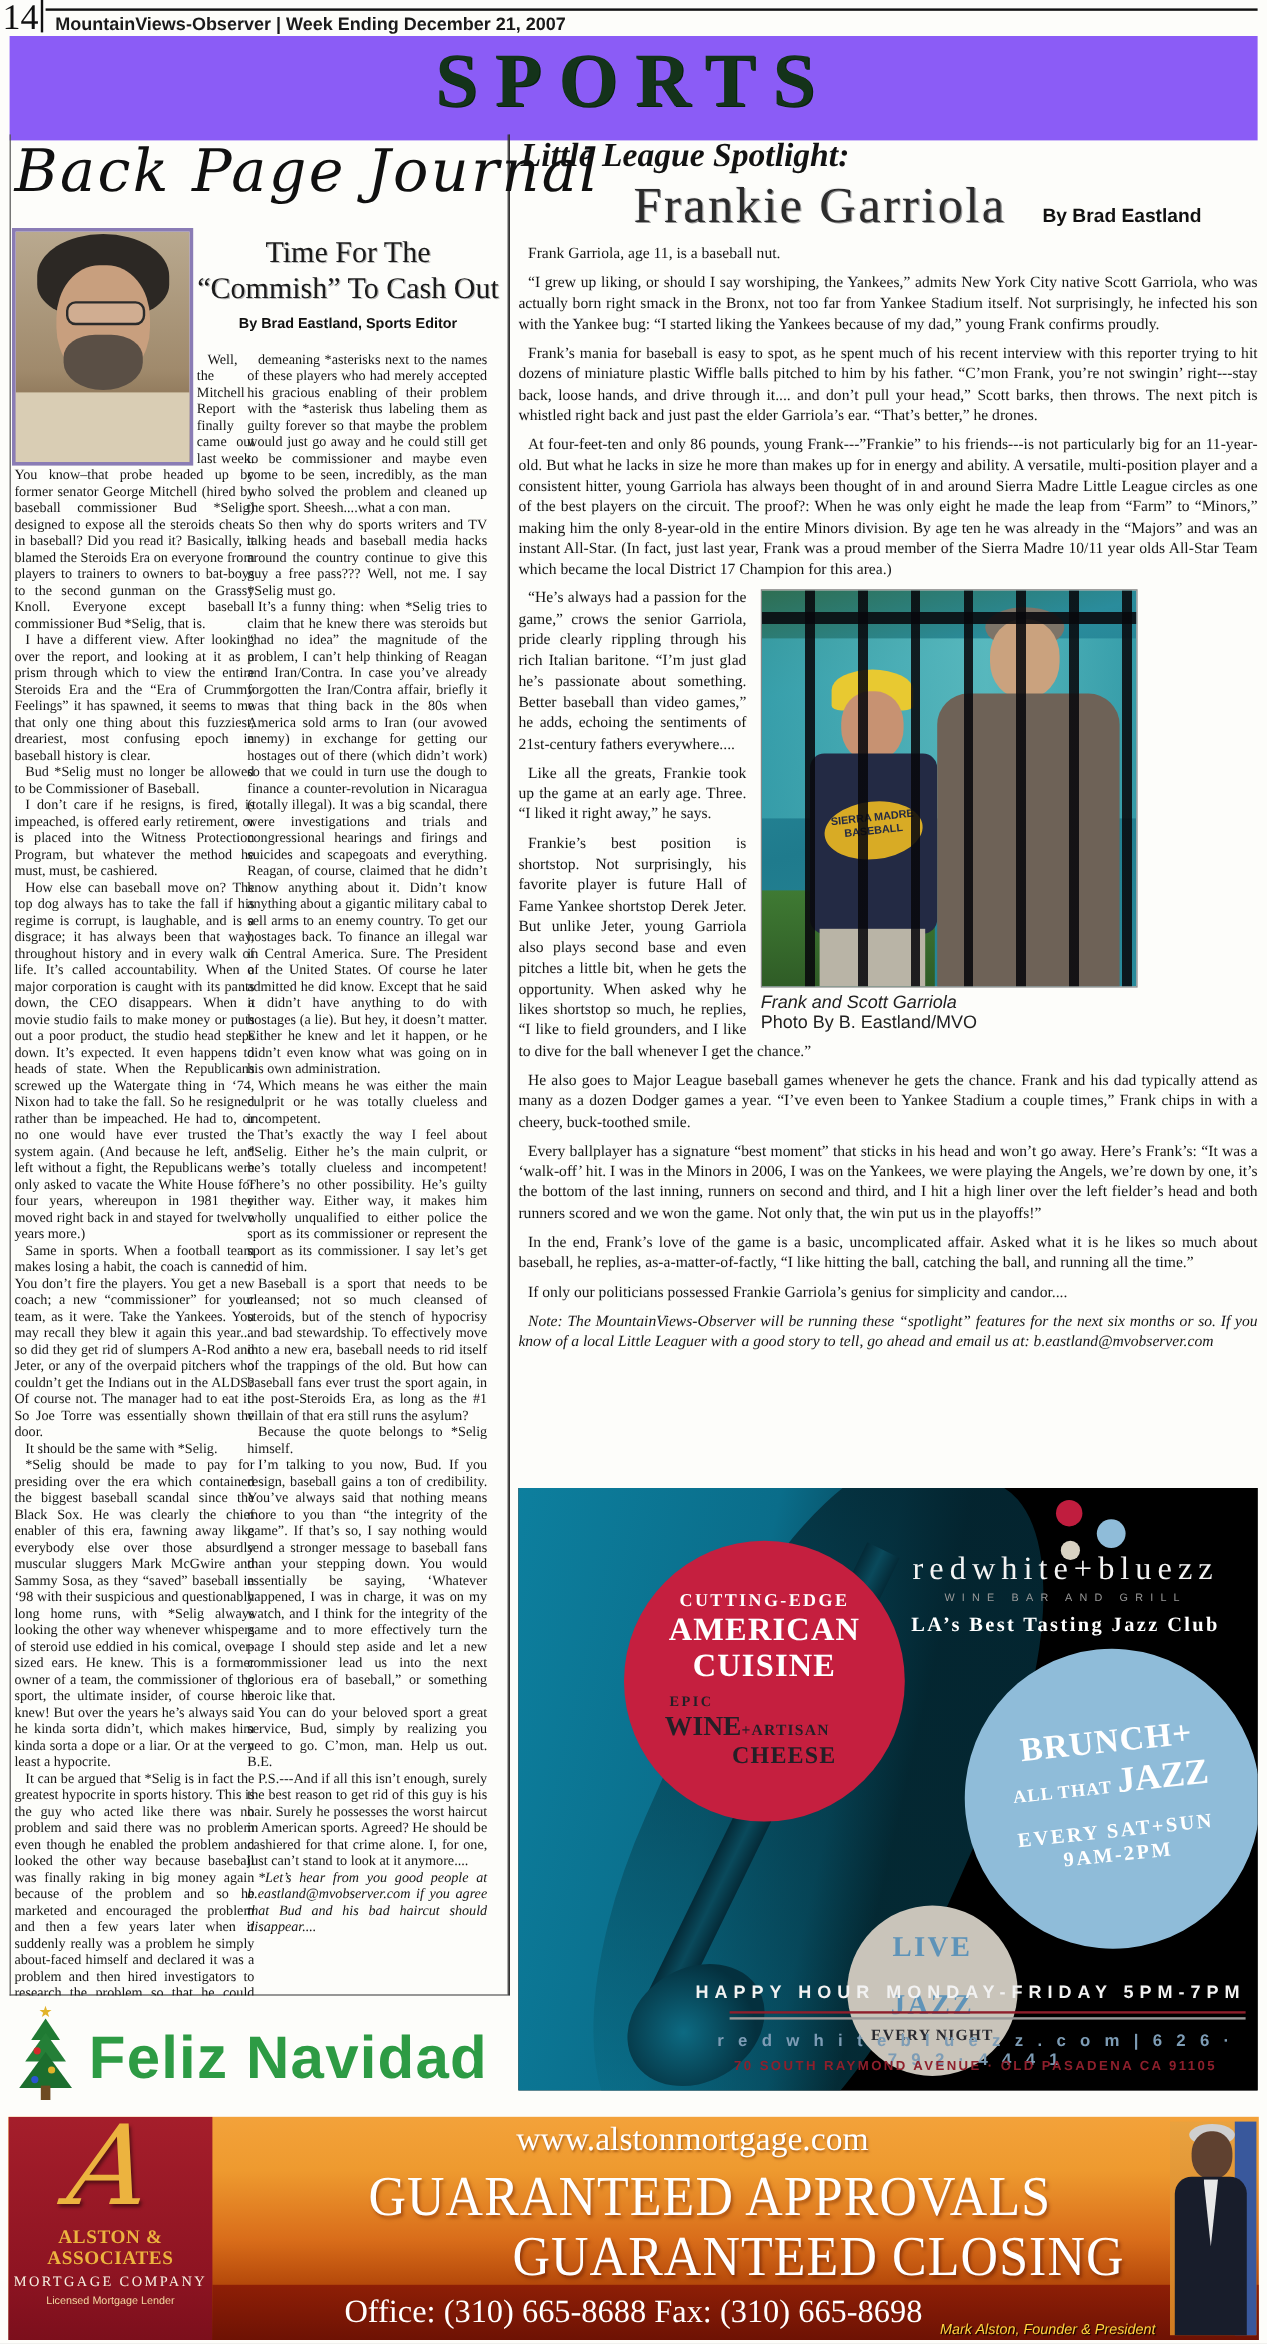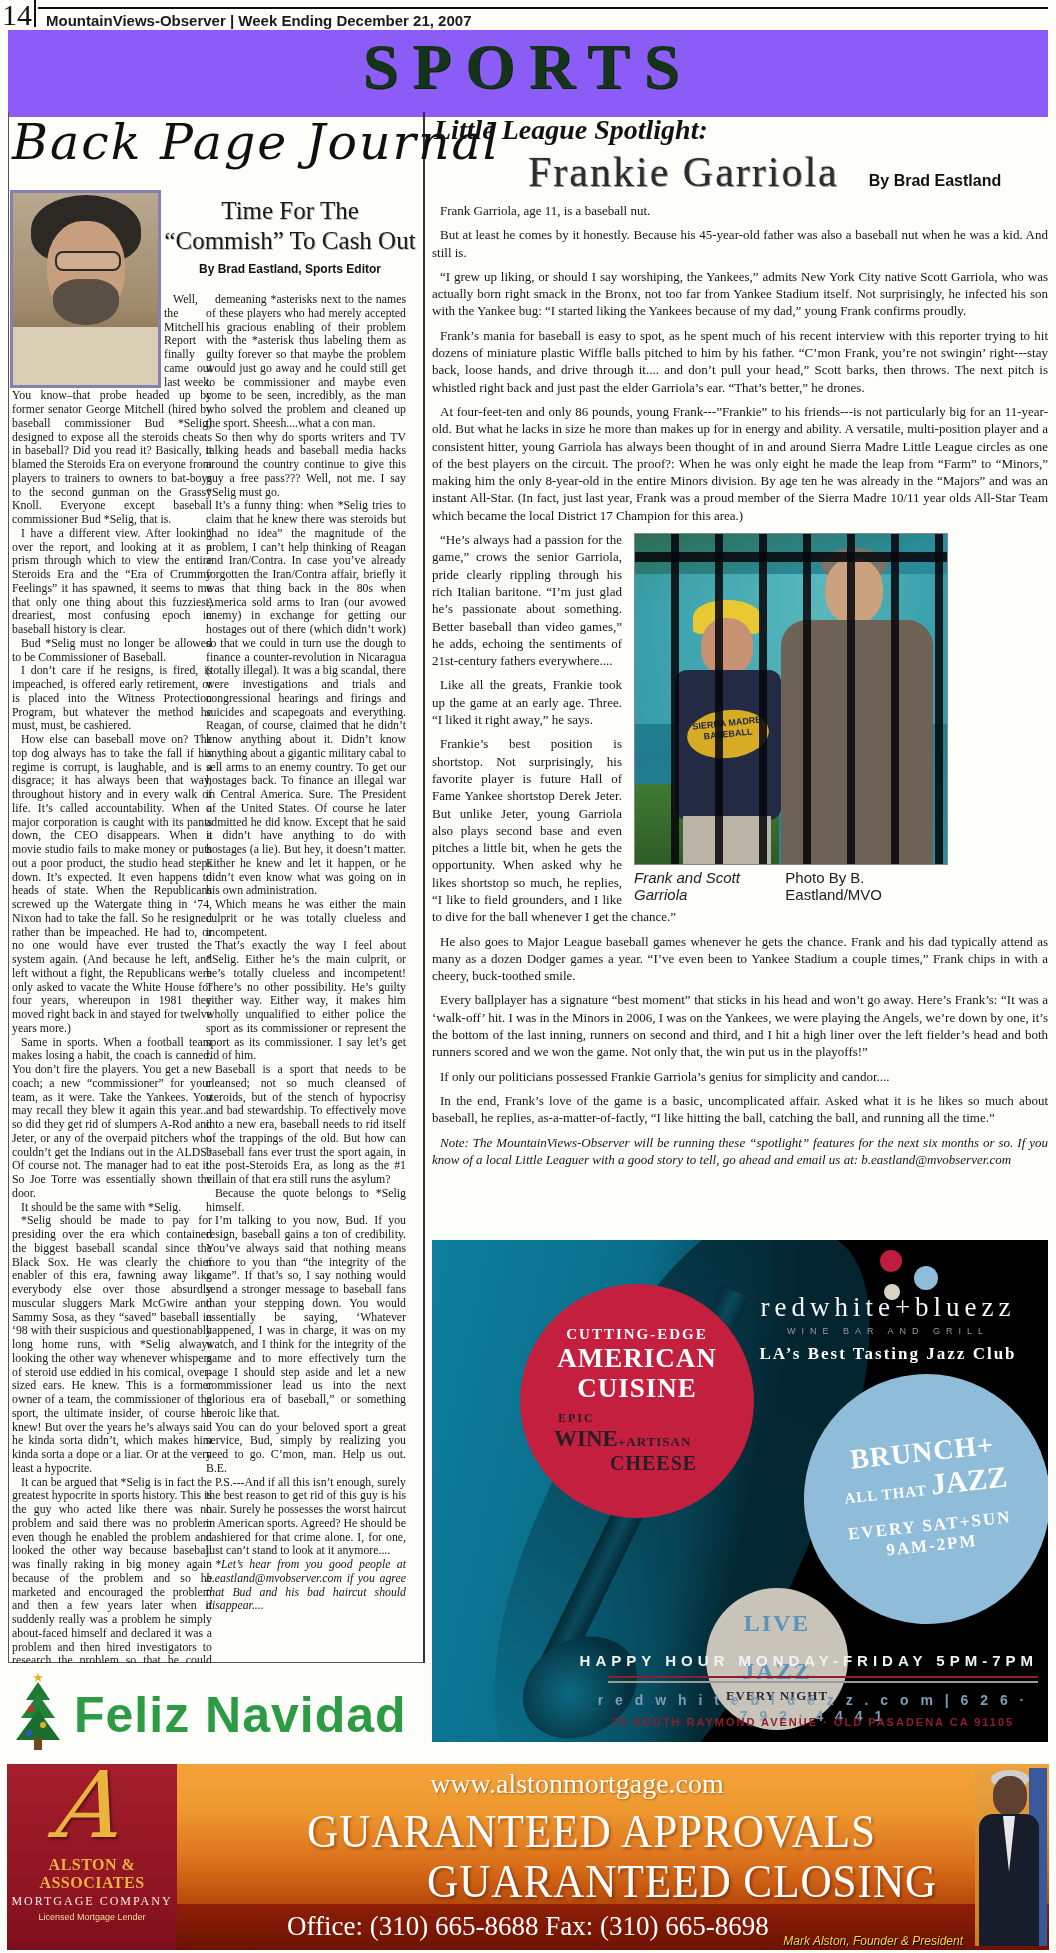--- a/index.html
+++ b/index.html
@@ -56,21 +56,21 @@
   .kid .head{position:absolute;left:34px;top:26px;width:52px;height:58px;border-radius:46%;background:#c79272;}
   .kid .cap{position:absolute;left:26px;top:8px;width:68px;height:34px;border-radius:50% 50% 12% 12%;background:#e8c931;}
   .kid .tee{position:absolute;left:8px;top:78px;width:106px;height:150px;border-radius:12px;background:#232a44;}
   .kid .logo{position:absolute;left:20px;top:118px;width:82px;height:48px;border-radius:50%;background:#d8ab25;
         color:#232a44;font-family:"Liberation Sans",sans-serif;font-weight:bold;font-size:9px;text-align:center;line-height:11px;padding-top:8px;box-sizing:border-box;transform:rotate(-6deg);}
   .kid .shorts{position:absolute;left:16px;top:224px;width:88px;height:48px;background:#b9b4a6;}
   .dad{position:absolute;right:10px;top:10px;width:160px;height:320px;}
   .dad .head{position:absolute;left:48px;top:14px;width:58px;height:66px;border-radius:46%;background:#caa27e;}
   .dad .hair{position:absolute;left:44px;top:4px;width:66px;height:34px;border-radius:50%;background:#7d7468;}
   .dad .sweater{position:absolute;left:4px;top:76px;width:152px;height:244px;border-radius:26px 26px 0 0;background:#6e6257;}
-  .fcap{display:flex;justify-content:space-between;margin-top:4px;font-family:"Liberation Sans",sans-serif;font-size:15px;color:#222;}
+  .fcap{display:flex;justify-content:space-between;margin-top:4px;font-family:"Liberation Sans",sans-serif;font-size:15px;color:#222;flex-direction:column;}
   .fcap .l{font-style:italic;}
   .rnote{font-style:italic;}
 
   
   .jazz{left:432px;top:1240px;width:616px;height:502px;overflow:hidden;color:#fff;
         background:linear-gradient(103deg,#0d7f9e 0%,#0a6d8a 30%,#064457 44%,#000 52%),#000;}
   .jazz .smoke{position:absolute;left:120px;top:-40px;width:260px;height:620px;background:linear-gradient(180deg,rgba(4,40,52,.9),rgba(10,110,135,.4));transform:rotate(24deg);border-radius:40%;}
   .jazz .tube{position:absolute;left:195px;top:30px;width:30px;height:430px;background:linear-gradient(90deg,#042a37,#0a4a5c,#042a37);transform:rotate(26deg);}
   .jazz .bell{position:absolute;left:88px;top:400px;width:120px;height:95px;border-radius:50%;background:radial-gradient(circle at 40% 50%,#0d6a82,#04303e 70%);transform:rotate(-30deg);}
   .dot{position:absolute;border-radius:50%;}
@@ -214,21 +214,20 @@
     <p class="it">*Let’s hear from you good people at b.eastland@mvobserver.com if you agree that Bud and his bad haircut should disappear....</p>
   </div>
 
   <div class="abs rart">
     <div class="kicker">Little League Spotlight:</div>
     <div class="rtitle-row">
       <span class="rtitle">Frankie Garriola</span>
       <span class="rby">By Brad Eastland</span>
     </div>
     <p>Frank Garriola, age 11, is a baseball nut.</p>
-    <p>But at least he comes by it honestly.  Because his 45-year-old father was also a baseball nut when he was a kid.  And still is.</p>
     <p>“I grew up liking, or should I say worshiping, the Yankees,” admits New York City native Scott Garriola, who was actually born right smack in the Bronx, not too far from Yankee Stadium itself.  Not surprisingly, he infected his son with the Yankee bug:  “I started liking the Yankees because of my dad,” young Frank confirms proudly.</p>
     <p>Frank’s mania for baseball is easy to spot, as he spent much of his recent interview with this reporter trying to hit dozens of miniature plastic Wiffle balls pitched to him by his father.  “C’mon Frank, you’re not swingin’ right---stay back, loose hands, and drive through it.... and don’t pull your head,” Scott barks, then throws.  The next pitch is whistled right back and just past the elder Garriola’s ear.  “That’s better,” he drones.</p>
     <p>At four-feet-ten and only 86 pounds, young Frank---”Frankie” to his friends---is not particularly big for an 11-year-old.  But what he lacks in size he more than makes up for in energy and ability.  A versatile, multi-position player and a consistent hitter, young Garriola has always been thought of in and around Sierra Madre Little League circles as one of the best players on the circuit.  The proof?: When he was only eight he made the leap from “Farm” to “Minors,” making him the only 8-year-old in the entire Minors division.  By age ten he was already in the “Majors” and was an instant All-Star.  (In fact, just last year, Frank was a proud member of the Sierra Madre 10/11 year olds All-Star Team which became the local District 17 Champion for this area.)</p>
 
     <div class="photoFloat">
       <div class="fphoto">
         <div class="pool"></div>
         <div class="grass"></div>
         <div class="kid">
           <div class="cap"></div>
@@ -249,22 +248,22 @@
         <span class="l">Frank and Scott Garriola</span>
         <span class="r">Photo By B. Eastland/MVO</span>
       </div>
     </div>
 
     <p>“He’s always had a passion for the game,” crows the senior Garriola, pride clearly rippling through his rich Italian baritone.  “I’m just glad he’s passionate about something. Better baseball than video games,” he adds, echoing the sentiments of 21st-century fathers everywhere....</p>
     <p>Like all the greats, Frankie took up the game at an early age.  Three.  “I liked it right away,” he says.</p>
     <p>Frankie’s best position is shortstop.  Not surprisingly, his favorite player is future Hall of Fame Yankee shortstop Derek Jeter.  But unlike Jeter, young Garriola also plays second base and even pitches a little bit, when he gets the opportunity.  When asked why he likes shortstop so much, he replies, “I like to field grounders, and I like to dive for the ball whenever I get the chance.”</p>
     <p>He also goes to Major League baseball games whenever he gets the chance.  Frank and his dad typically attend as many as a dozen Dodger games a year.  “I’ve even been to Yankee Stadium a couple times,” Frank chips in with a cheery, buck-toothed smile.</p>
     <p>Every ballplayer has a signature “best moment” that sticks in his head and won’t go away.  Here’s Frank’s: “It was a ‘walk-off’ hit.  I was in the Minors in 2006, I was on the Yankees, we were playing the Angels, we’re down by one, it’s the bottom of the last inning, runners on second and third, and I hit a high liner over the left fielder’s head and both runners scored and we won the game.  Not only that, the win put us in the playoffs!”</p>
+    <p>In the end, Frank’s love of the game is a basic, uncomplicated affair.  Asked what it is he likes so much about baseball, he replies, as-a-matter-of-factly, “I like hitting the ball, catching the ball, and running all the time.”</p>
     <p>If only our politicians possessed Frankie Garriola’s genius for simplicity and candor....</p>
-    <p>In the end, Frank’s love of the game is a basic, uncomplicated affair.  Asked what it is he likes so much about baseball, he replies, as-a-matter-of-factly, “I like hitting the ball, catching the ball, and running all the time.”</p>
     <p class="rnote">Note: The MountainViews-Observer will be running these “spotlight” features for the next six months or so.  If you know of a local Little Leaguer with a good story to tell, go ahead and email us at: b.eastland@mvobserver.com</p>
   </div>
 
   <div class="abs jazz">
     <div class="smoke"></div>
     <div class="tube"></div>
     <div class="bell"></div>
     <div class="dot r"></div>
     <div class="dot b"></div>
     <div class="dot c"></div>

